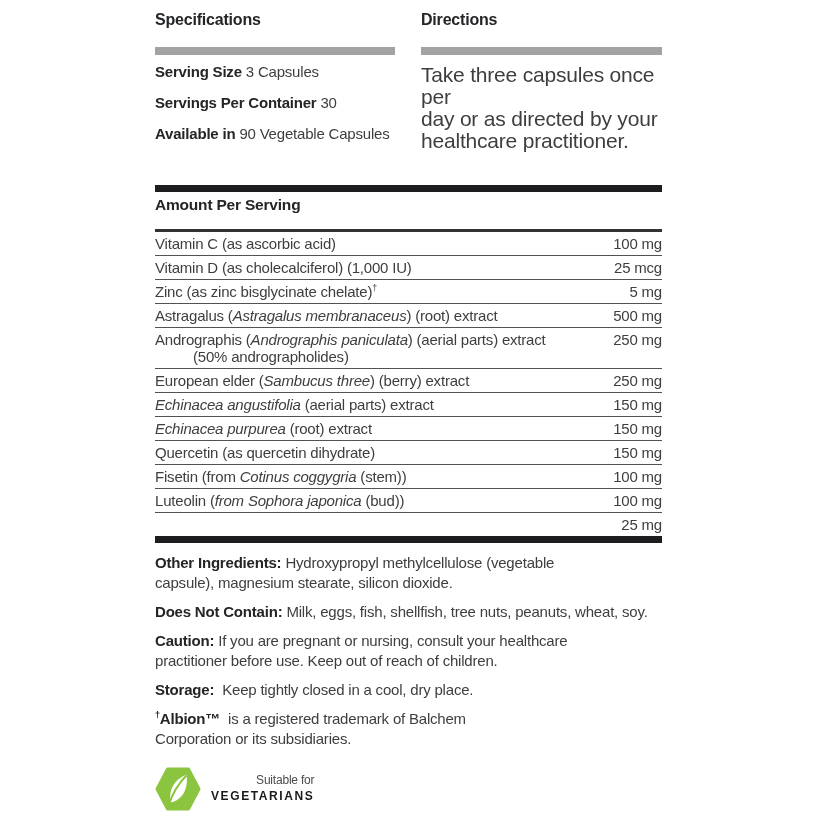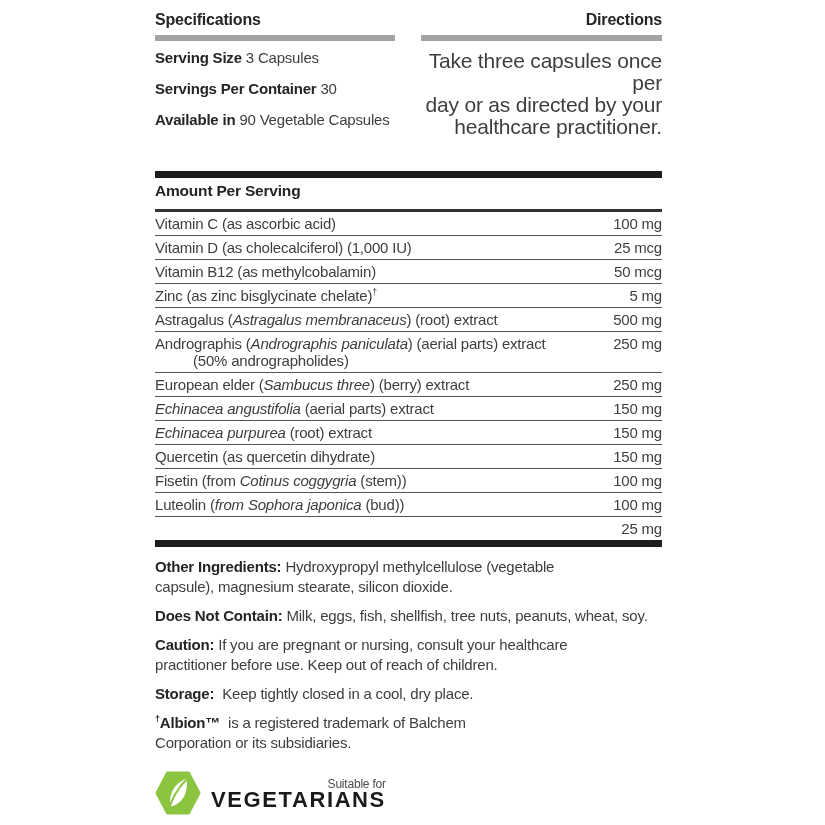--- a/index.html
+++ b/index.html
@@ -7,36 +7,36 @@
   body {
     font-family:"Liberation Sans", sans-serif;
     color:#3d3e40;
     letter-spacing:-0.2px;
   }
   .page { padding:11px 163px 0 155px; }
 
   
   .top-cols { display:flex; gap:26px; }
   .col-left { width:240px; flex:0 0 240px; }
-  .col-right { width:241px; flex:0 0 241px;text-align:right; }
+  .col-right { width:241px; flex:0 0 241px; }
   .section-title {
     font-size:16px; font-weight:bold; color:#242527;
-    line-height:17px; padding-bottom:7px;
-    border-bottom:6px solid #a3a3a3; margin-bottom:9px;
+    line-height:17px; padding-bottom:19px;
+    border-bottom:8px solid #a3a3a3; margin-bottom:9px;
   }
   .spec-item { font-size:15px; line-height:16px; margin-bottom:15px; }
   .spec-item b { color:#242527; }
   .directions-text { font-size:21px; line-height:22px; white-space:pre-line; }
 
   
   .supp-table { margin-top:28px; }
   .bar { height:7px; background:#1d1d1f; }
   .table-header {
     font-size:15.5px; font-weight:bold; color:#242527;
-    padding:4px 0 10px; line-height:17px;
+    padding:4px 0 16px; line-height:17px;
     border-bottom:3px solid #323335;
   }
   .ing-row {
     display:flex; justify-content:space-between; align-items:flex-start;
     padding:3px 0; border-bottom:1.5px solid #515255;
     font-size:15px; line-height:17px;
   }
   .ing-row:last-of-type { border-bottom:none; }
   .ing-name { flex:1 1 auto; }
   .ing-line2 { padding-left:8px;margin-left:30px; }
@@ -51,21 +51,21 @@
   }
   .note b { color:#242527; }
   .note.nowrap { white-space:nowrap; }
 
   
   .veg-badge { display:flex; align-items:center; margin-top:18px;text-align:right; }
   .veg-icon { flex:0 0 46px; width:46px; height:44px; }
   .veg-text { margin-left:10px; }
   .veg-small { font-size:12px; color:#4a4b4d; line-height:14px; }
   .veg-big {
-    font-size:22px; font-weight:bold; color:#1a1a1a;
+    font-size:12px; font-weight:bold; color:#1a1a1a;
     letter-spacing:1.6px; line-height:18px;
   }
 </style>
 </head>
 <body>
 
 <div class="page">
 
   <div class="top-cols">
     <div class="col-left">
@@ -88,24 +88,20 @@
     <div class="bar" style="background: rgb(29, 29, 31);"></div>
     <div class="table-header">Amount Per Serving</div>
     <div>
         <div class="ing-row">
           <div class="ing-name"><span>Vitamin C (as ascorbic acid)</span></div>
           <div class="ing-amount">100 mg</div>
         </div>
         <div class="ing-row">
           <div class="ing-name"><span>Vitamin D (as cholecalciferol) (1,000 IU)</span></div>
           <div class="ing-amount">25 mcg</div>
-        </div>
-        <div class="ing-row">
-          <div class="ing-name"><span>Vitamin B12 (as methylcobalamin)</span></div>
-          <div class="ing-amount">50 mcg</div>
         </div>
         <div class="ing-row">
           <div class="ing-name"><span>Zinc (as zinc bisglycinate chelate)<sup class="dagger">†</sup></span></div>
           <div class="ing-amount">5 mg</div>
         </div>
         <div class="ing-row">
           <div class="ing-name"><span>Astragalus (<i>Astragalus membranaceus</i>) (root) extract</span></div>
           <div class="ing-amount">500 mg</div>
         </div>
         <div class="ing-row">

